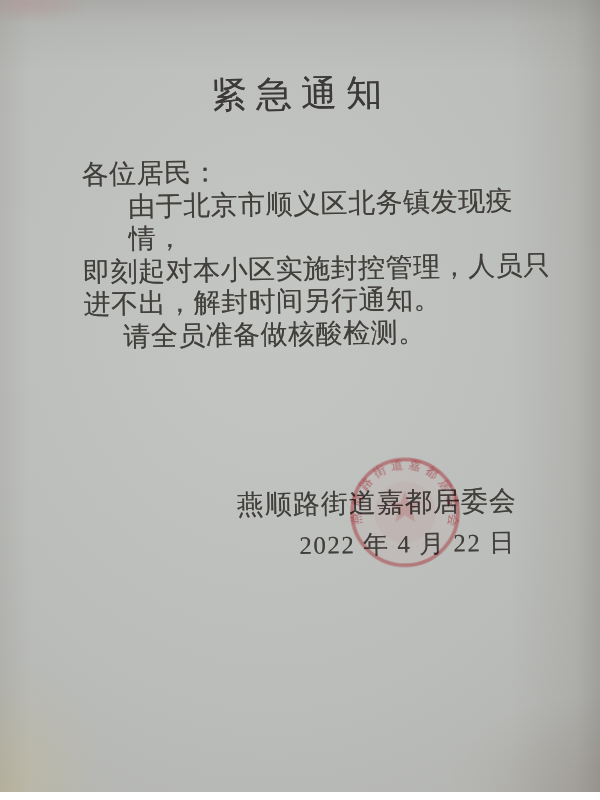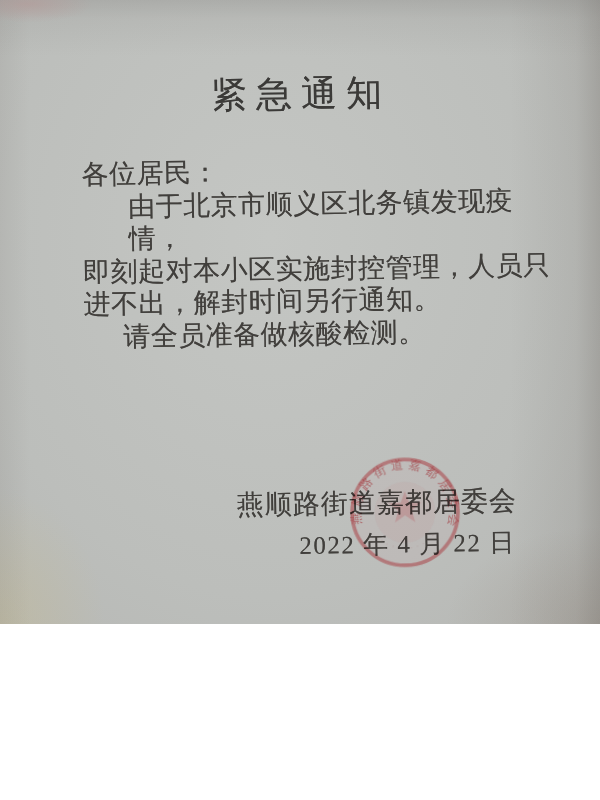--- a/index.html
+++ b/index.html
@@ -1,21 +1,21 @@
 <!DOCTYPE html>
 <html><head>
 <meta charset="utf-8">
 <style>
   html, body { margin: 0; padding: 0; }
   body {
     width: 600px; height: 800px; overflow: hidden;
     font-family: "Liberation Serif", "DejaVu Serif", serif;
   }
   .photo {
-    position: relative; width: 600px; height: 624px;
+    position: relative; width: 600px; height: 792px;
     background:
       radial-gradient(90px 26px at 28px 4px, rgba(182,152,150,0.55), rgba(182,152,150,0) 72%),
       linear-gradient(180deg, rgba(118,116,113,0.26) 0, rgba(118,116,113,0.10) 3%, rgba(118,116,113,0) 9%),
       linear-gradient(270deg, rgba(108,102,96,0.30) 0, rgba(108,102,96,0.12) 4%, rgba(108,102,96,0) 15%),
       linear-gradient(90deg, rgba(108,102,96,0.10) 0, rgba(108,102,96,0) 5%),
       radial-gradient(150px 190px at 0% 100%, rgba(198,187,142,0.42), rgba(198,187,142,0) 70%),
       radial-gradient(220px 140px at 100% 100%, rgba(138,124,110,0.28), rgba(138,124,110,0) 70%),
       radial-gradient(520px 620px at 45% 38%, #c4c6c3 0%, #bcbebb 58%, #b3b4b1 100%);
   }
   .tilt {

